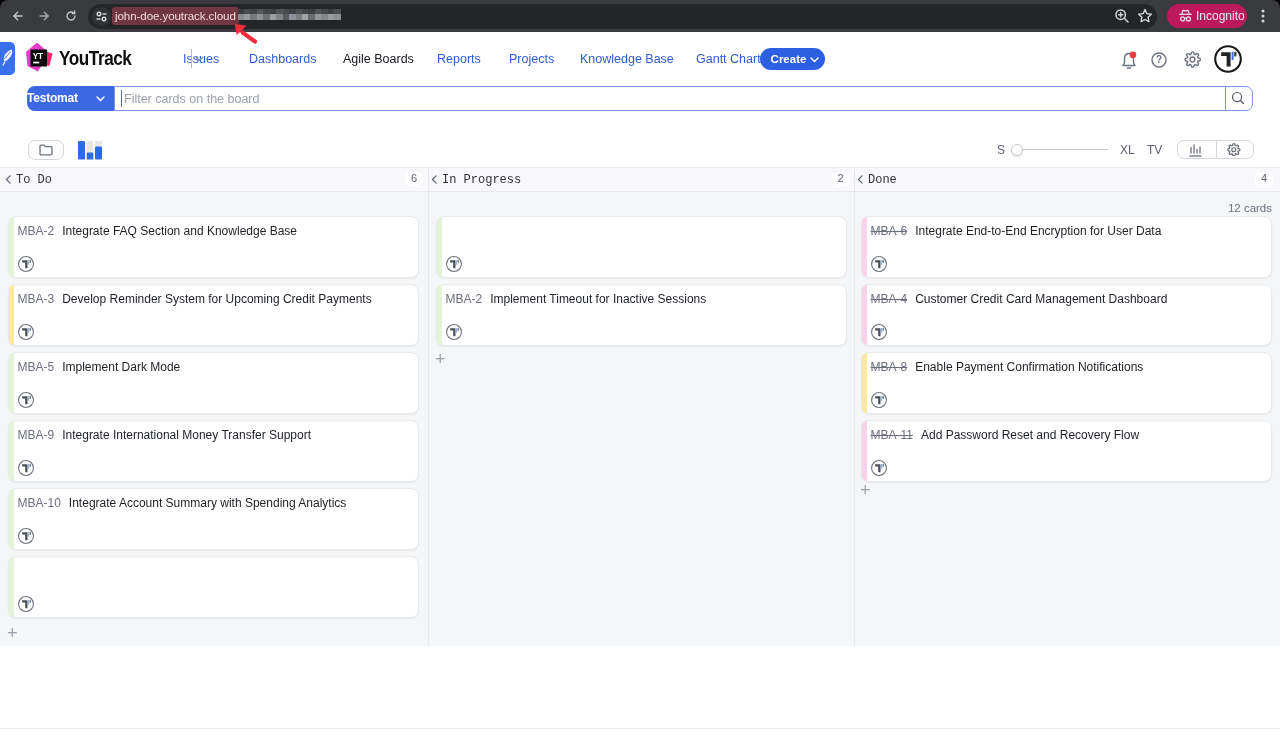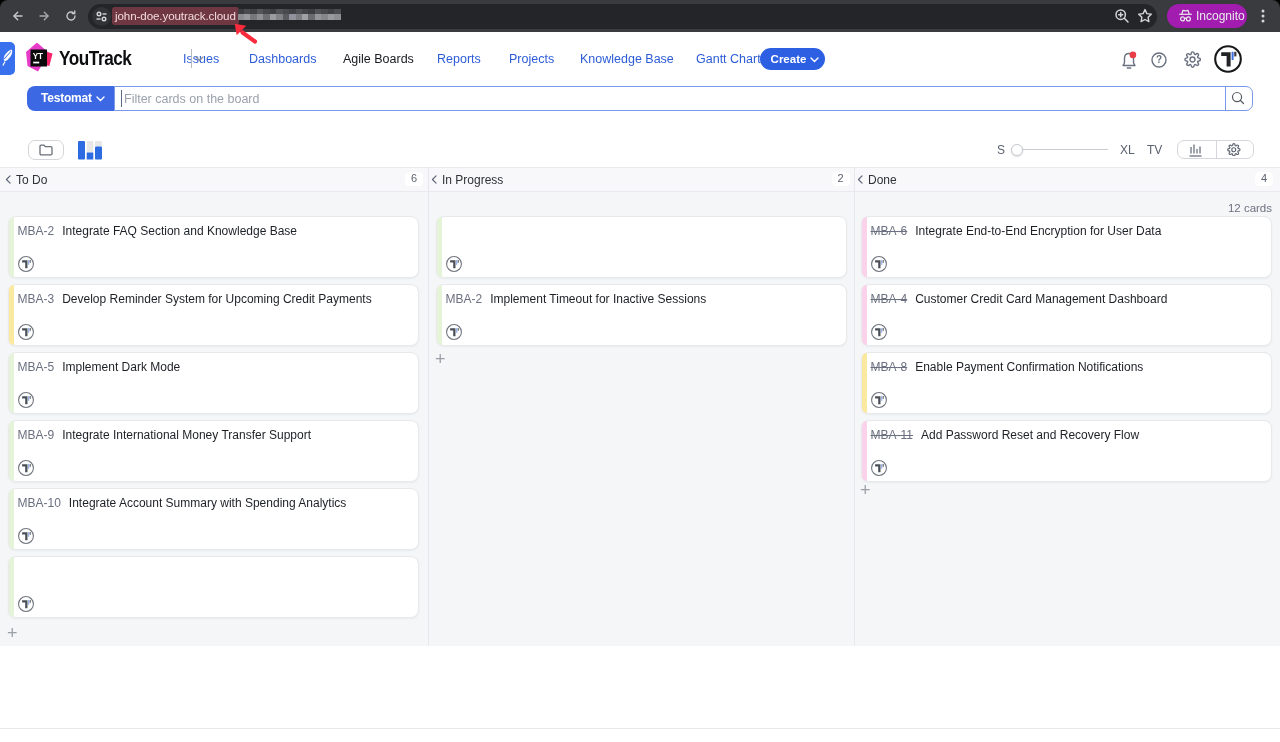--- a/index.html
+++ b/index.html
@@ -6,21 +6,21 @@
   html,body { width:1280px; height:742px; background:#fff; font-family:"Liberation Sans", sans-serif; overflow:hidden; position:relative; -webkit-font-smoothing:antialiased; }
   .abs { position:absolute; }
 
   
   #chromebar { position:absolute; left:0; top:0; width:1280px; height:32px; background:#3a3b3e; border-radius:8px 8px 0 0; }
   .corner { position:absolute; top:0; width:10px; height:10px; background:#000; }
   #omnibox { position:absolute; left:88px; top:3.5px; width:1069px; height:25px; background:#242528; border-radius:12.5px; }
   #tunecircle { position:absolute; left:92px; top:6.5px; width:19px; height:19px; border-radius:50%; background:#313236; }
   #urlchip { position:absolute; left:112px; top:7px; height:18px; background:#6e3742; border-radius:3px; color:#f2dade; font-size:11.6px; font-weight:500; line-height:18px; padding:0 3px; letter-spacing:-0.1px; }
   .mos { position:absolute; top:10px; height:11.5px; }
-  #incogchip { position:absolute; left:1167px; top:4px; width:80px; height:24px; background:#a21caf; border-radius:12px; color:#e8eaed; font-size:12px; }
+  #incogchip { position:absolute; left:1167px; top:4px; width:80px; height:24px; background:#be185d; border-radius:12px; color:#e8eaed; font-size:12px; }
   #incogchip span { position:absolute; left:29px; top:5px; }
 
   
   #header { position:absolute; left:0; top:32px; width:1280px; height:53px; background:#fff; }
   #scribe { position:absolute; left:0; top:41.5px; width:15px; height:33px; background:#3870ee; border-radius:0 5px 5px 0; }
   #ytname { position:absolute; left:59px; top:47px; font-size:19.5px; font-weight:800; color:#0c0d0f; letter-spacing:-0.5px; transform:scaleX(.88); transform-origin:left; }
   .nav { position:absolute; top:52px; font-size:12.5px; color:#2c5cd6; white-space:nowrap;margin-left:31px; }
   .nav.cur { color:#17191e; }
   #createbtn { position:absolute; left:760px; top:48px; width:65px; height:22px; background:#2c5fe2; border-radius:13px; color:#fff; font-size:11.5px; font-weight:600; text-align:center; line-height:22px; }
 
@@ -34,21 +34,21 @@
   #folderbtn { position:absolute; left:28px; top:139.5px; width:35.5px; height:20px; border:1px solid #d3d5d9; border-radius:7px; background:#fff; }
   .tlabel { position:absolute; top:143px; font-size:12px; color:#5b6170; font-weight:500; }
   #sliderknob { position:absolute; left:1010.5px; top:143.5px; width:12px; height:12px; background:#fff; border:1px solid #c6c9d0; border-radius:50%; box-shadow:0 1px 2px rgba(0,0,0,.12); z-index:2; }
   #slidertrack { position:absolute; left:1022px; top:148.6px; width:86px; height:1.6px; background:#c8cbd0; }
   #segctl { position:absolute; left:1177px; top:140px; width:76.5px; height:19px; border:1px solid #d4d6db; border-radius:7px; background:#fff; }
   #segdiv { position:absolute; left:37.7px; top:0px; width:1px; height:17px; background:#d4d6db; }
 
   
   #colhead { position:absolute; left:0; top:167px; width:1280px; height:24.5px; background:#f8f8fa; border-top:1px solid #e9eaed; border-bottom:1px solid #e9eaed; }
   .chevsvg { position:absolute; top:175px; }
-  .cname { position:absolute; top:172.5px; color:#2f3238; font-size:12px; }
+  .cname { position:absolute; top:172.5px; color:#2f3238; font-size:12px;font-family:Liberation Mono, monospace; }
   .ccount { position:absolute; top:172px; width:18px; height:13.5px; background:#fff; border-radius:4.5px; color:#5d6270; font-size:11px; line-height:13.5px; text-align:center; }
 
   
   #board { position:absolute; left:0; top:191.5px; width:1280px; height:454.5px; background:#f5f6f8; }
   .vline { position:absolute; top:167px; width:1px; height:478.5px; background:#e7e8eb; z-index:3; }
   #cardcount { position:absolute; top:202px; right:8px; font-size:11.5px; color:#6d7280; }
   .card { position:absolute; width:411px; height:61.5px; background:#fff; border:1px solid #e8e9eb; border-radius:8px; box-shadow:0 1px 2px rgba(25,28,35,.05); }
   .stripe { position:absolute; left:0; top:0; bottom:0; width:5px; border-radius:7px 0 0 7px; }
   .sg { background:#e5f3d8; } .sy { background:#fce9a0; } .sp { background:#fad2e9; }
   .cline { position:absolute; left:8.5px; top:6.5px; font-size:12px; white-space:nowrap; }
@@ -218,21 +218,21 @@
   <line x1="25" y1="22.5" x2="12.5" y2="13.5" stroke="#f92a3c" stroke-width="4.1" stroke-linecap="round"></line>
   <polygon points="4.7,4.7 16.3,6.7 6.7,16.3" fill="#f92a3c"></polygon>
 </svg>
 
 
 <div id="filterinput">
     <span class="ph">Filter cards on the board</span>
     <span id="caret"></span>
     <span style="position:absolute;right:26.5px;top:0;width:1px;height:23px;background:#7b97e8"></span>
   </div>
-<div id="boardbtn"><span style="margin-left:14px;font-size:12px;letter-spacing:-0.2px">Testomat</span></div>
+<div id="boardbtn"><span style="font-size:12px;letter-spacing:-0.2px">Testomat</span></div>
 <svg class="abs" style="left:96px;top:95.5px" width="9" height="6" viewBox="0 0 9 6" fill="none" stroke="#fff" stroke-width="1.4" stroke-linecap="round">
     <polyline points="1,1 4.5,4.5 8,1"></polyline>
   </svg>
 <svg class="abs" style="left:1231px;top:90.5px" width="14" height="14" viewBox="0 0 16 16" fill="none" stroke="#565b63" stroke-width="1.4" stroke-linecap="round">
   <circle cx="6.9" cy="6.9" r="5.2"></circle>
     <line x1="10.8" y1="10.8" x2="14.3" y2="14.3"></line>
 </svg>
 
 
 <div id="folderbtn"></div>

